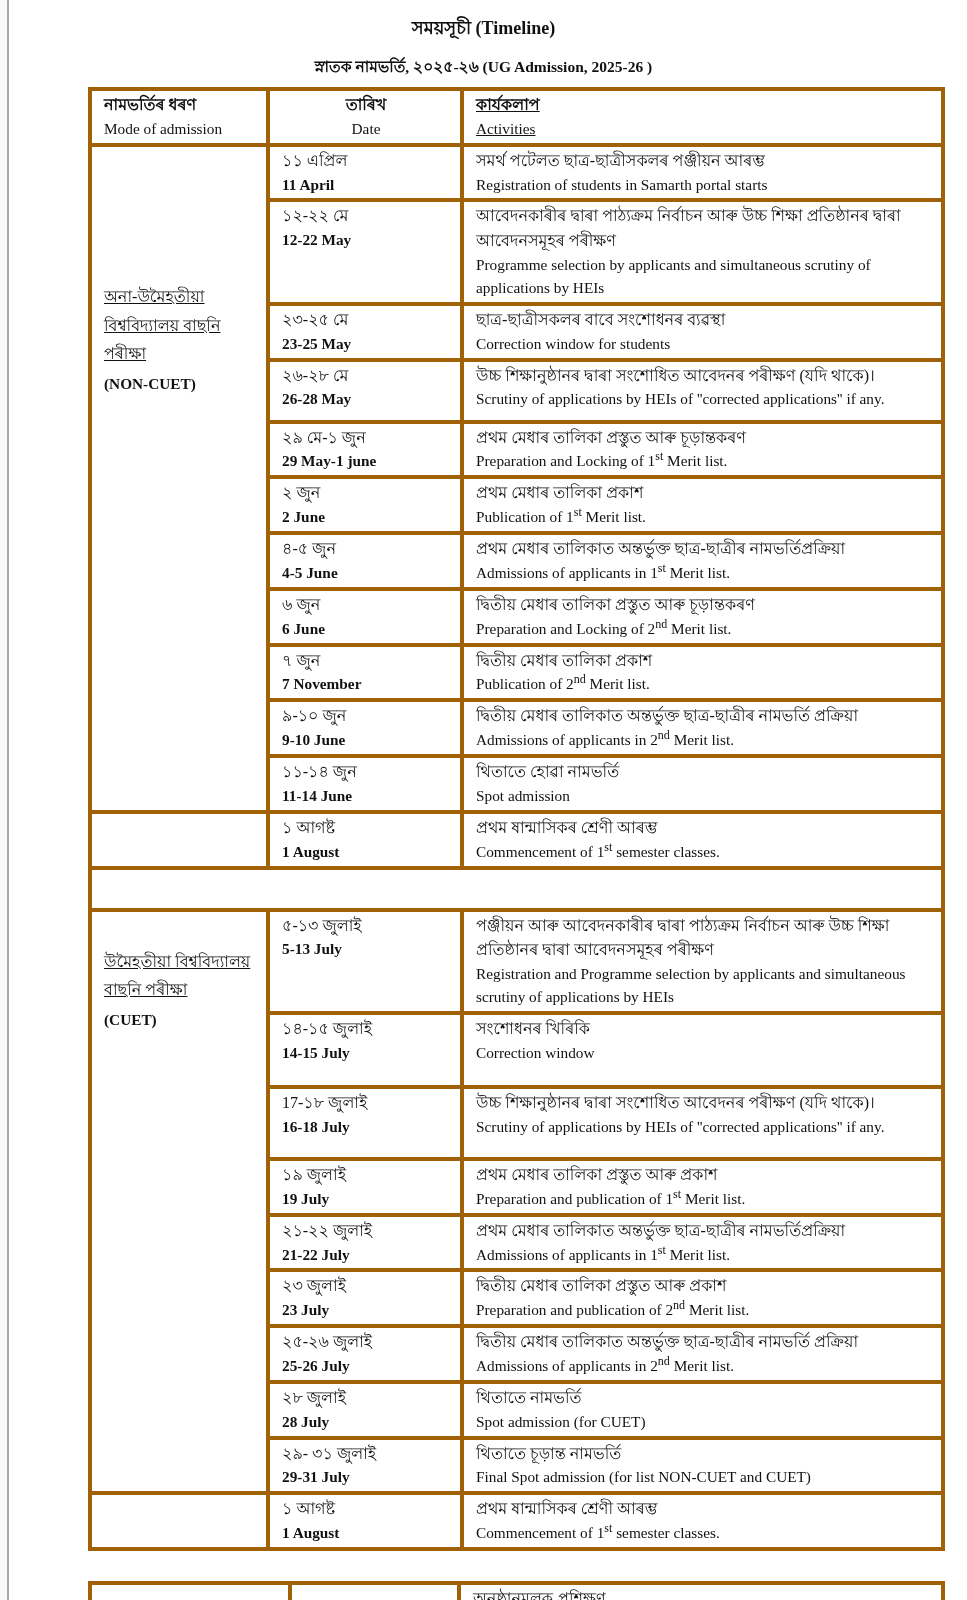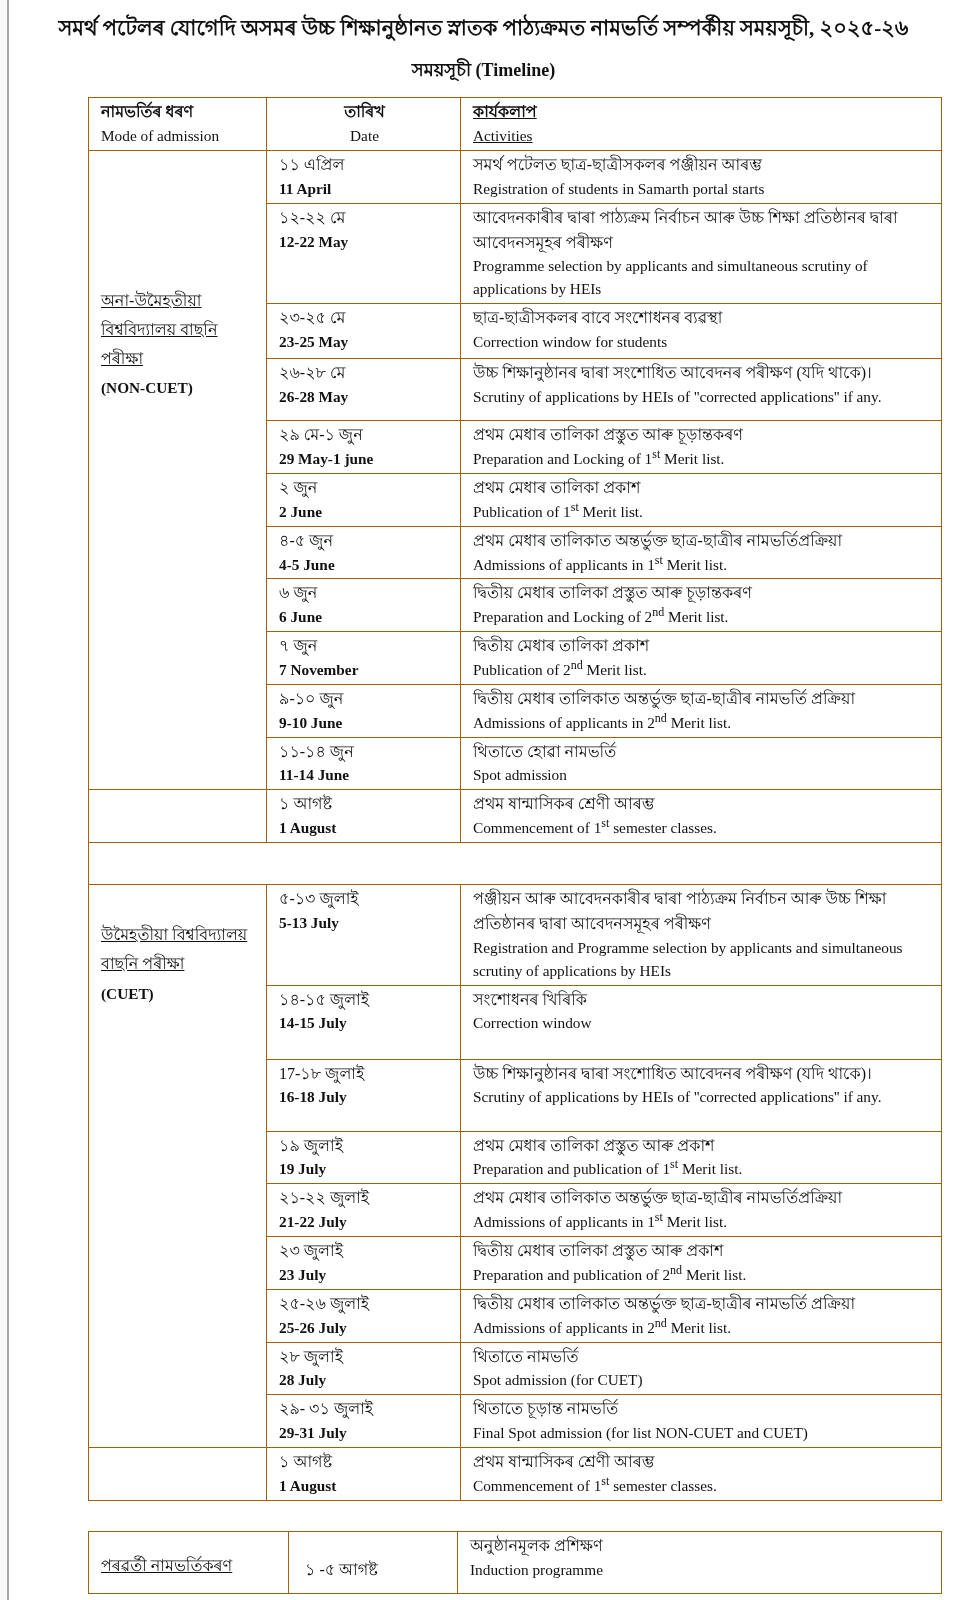--- a/index.html
+++ b/index.html
@@ -38,21 +38,21 @@
     font-size: 15.5px;
     margin: 0 0 6px 0;
   }
   table {
     border-collapse: collapse;
     table-layout: fixed;
     margin-left: 88px;
     width: 853px;
   }
   td, th {
-    border: 1px solid #a16207;
+    border: 4px solid #a16207;
     vertical-align: top;
     padding: 2px 10px 2px 12px;
     font-weight: normal;
     text-align: left;
     margin-top: 20px;
   }
   .t1 .c-mode { width: 178px; }
   .t1 .c-date { width: 194px; }
   .t1 .c-act  { width: 481px; text-decoration: underline; }
   .t2 .c-mode { width: 200px; }
@@ -77,22 +77,22 @@
   .rh50{height:50px}.rh52{height:52px}.rh55{height:55px}
   .rh62{height:62px}.rh72{height:72px}.rh74{height:74px}.rh88{height:88px}.rh96{height:96px}
 </style>
 </head>
 <body>
 
 <div class="page-edge"></div>
 
 <div class="doc">
 
-  <div class="title">সমৰ্থ পটেলৰ যোগেদি অসমৰ উচ্চ শিক্ষানুষ্ঠানত স্নাতক পাঠ্যক্ৰমত নামভৰ্তি সম্পৰ্কীয় সময়সূচী, ২০২৫-২৬</div>
   <div class="subtitle">সময়সূচী (Timeline)</div>
+  <div class="caption">স্নাতক নামভৰ্তি, ২০২৫-২৬ (UG Admission, 2025-26 )</div>
 
   <table class="t1">
     <tbody>
         <tr class="rh48">
       <th class="c-mode">
         <span class="as">নামভৰ্তিৰ ধৰণ</span>
         <span class="en">Mode of admission</span>
       </th>
       <th class="c-date center">
         <span class="as">তাৰিখ</span>

